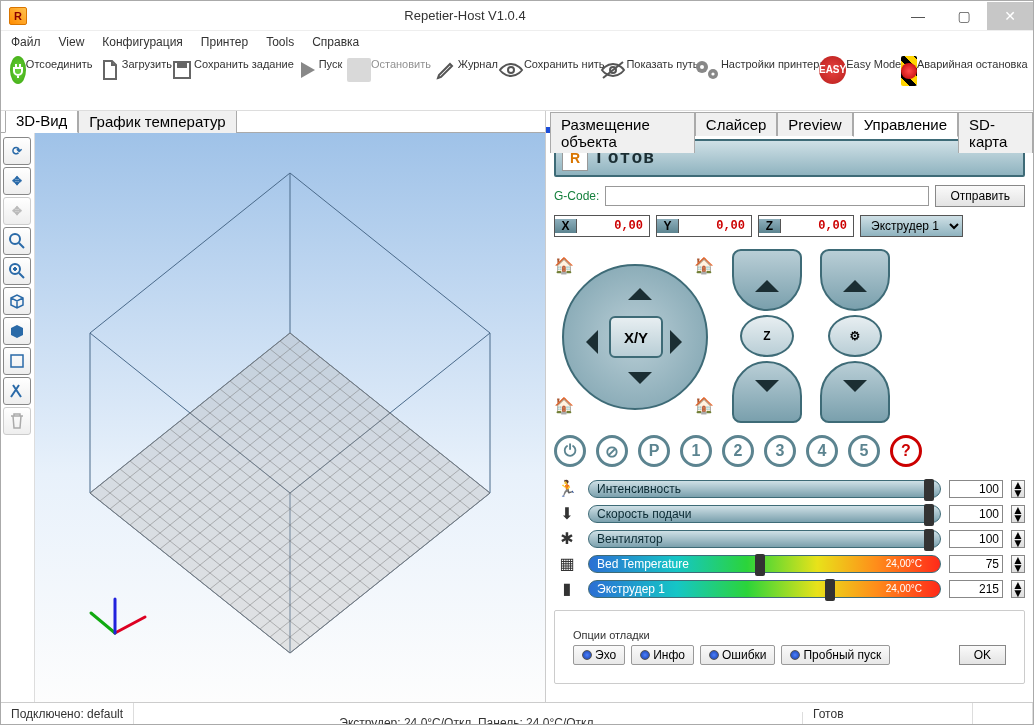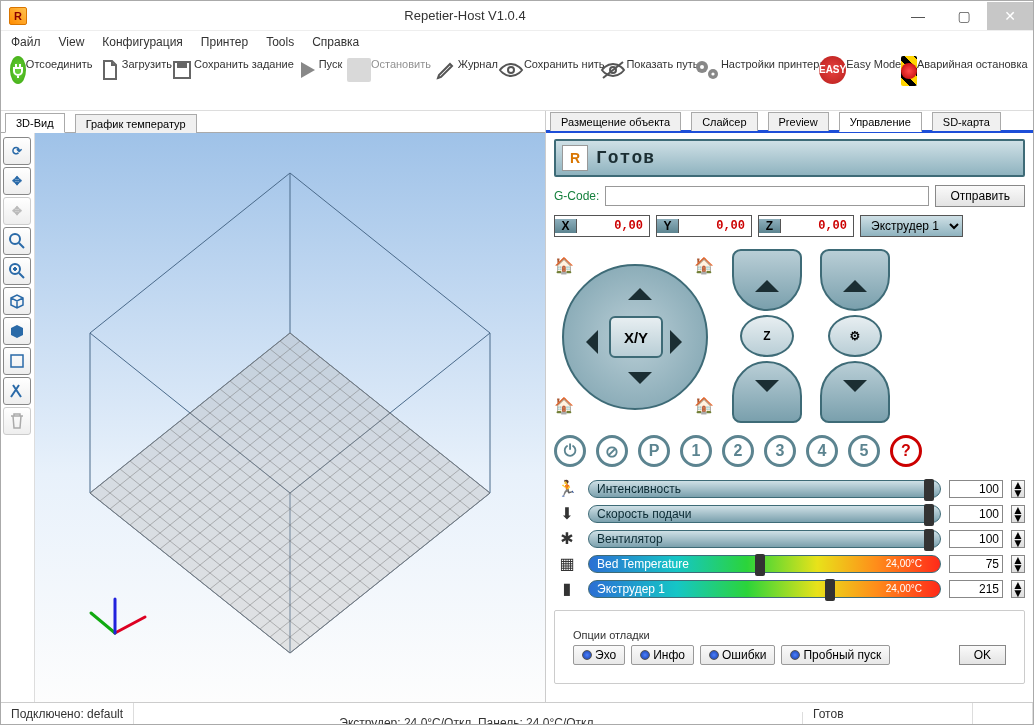--- a/index.html
+++ b/index.html
@@ -24,30 +24,30 @@
 .ic-log svg, .ic-hide svg, .ic-show svg { stroke:#555; }
 .ic-settings { color:#777; }
 .ic-easy { background: radial-gradient(#e74340,#b81e1c); color:#fff; font-size:10px; font-weight:bold; }
 .ic-emerg { background: repeating-linear-gradient(45deg,#ffd400 0 6px,#000 6px 12px); width:30px;height:30px; border-radius:2px; display:flex;align-items:center;justify-content:center;}
 .ic-emerg::after{content:"";width:16px;height:16px;border-radius:50%;background:radial-gradient(#ff4a4a,#b00);}
 .tspacer { flex: 1; }
 
 .main { flex: 1; display: flex; overflow: hidden; }
 .left { width: 545px; display: flex; flex-direction: column; border-right: 1px solid #ccc; }
 .tabs { display: flex; height: 22px; align-items:flex-end; padding-left:4px; background:#fff; border-bottom:1px solid #aaa; }
-.tab { padding: 3px 10px; border: 1px solid #aaa; border-bottom: none; background: #f0f0f0; margin-right: 10px; font-size:11px; position:relative; top:1px; }
+.tab { padding: 3px 10px; border: 1px solid #aaa; border-bottom: none; background: #f0f0f0; margin-right: 0; font-size:15px; position:relative; top:1px; }
 .tab.active { background: #fff; border-bottom: 1px solid #fff; }
 .view3d { flex: 1; display: flex; }
 .vtools { width: 34px; background: #fff; display: flex; flex-direction: column; gap: 2px; padding: 4px 2px; border-right:1px solid #ddd;}
 .vbtn { width: 28px; height: 28px; border: 1px solid #888; border-radius: 3px; background: linear-gradient(#fff,#eee); display:flex; align-items:center; justify-content:center; color:#2a6aa8; font-weight:bold; cursor:pointer; }
 .vbtn.ghost { color:#bbb; border-color:#ccc; }
 .canvas { flex: 1; position: relative; background: linear-gradient(#9fc2e8,#e8f1fb 60%,#fdfdfd); overflow:hidden; }
 
 .right { flex: 1; display: flex; flex-direction: column; background:#fff; }
-.rtabs { display:flex; height:22px; align-items:center; padding-left:4px; border-bottom:3px solid #1d4ed8;}
+.rtabs { display:flex; height:22px; align-items:flex-start; padding-left:4px; border-bottom:6px solid #1d4ed8;}
 .rpanel { flex:1; padding:6px 8px; overflow:hidden; display:flex; flex-direction:column; gap:8px;}
 .statusbox { height:38px; background: linear-gradient(#cfe0e6,#8fb3bf); border:2px solid #3e6b77; border-radius:2px; display:flex; align-items:center; padding:0 6px; gap:8px;}
 .statusbox .sic { width:26px; height:26px; background:#fff; border:1px solid #999; display:flex;align-items:center;justify-content:center; color:#d97500; font-weight:bold; font-size:14px;}
 .statusbox .stxt { font-family: "Courier New", monospace; font-size:18px; color:#1b2e33; font-weight:bold; letter-spacing:1px;}
 .gcode-row { display:flex; align-items:center; gap:6px; }
 .gcode-row label { color:#15803d; }
 .gcode-row input { flex:1; height:20px; border:1px solid #999; padding:0 4px; }
 .gcode-row button { height:22px; padding:0 14px; border:1px solid #888; background:linear-gradient(#fafafa,#e3e3e3); cursor:pointer;}
 .coords { display:flex; gap:6px; align-items:center; }
 .coord { display:flex; align-items:center; border:1px solid #555; height:22px; }

